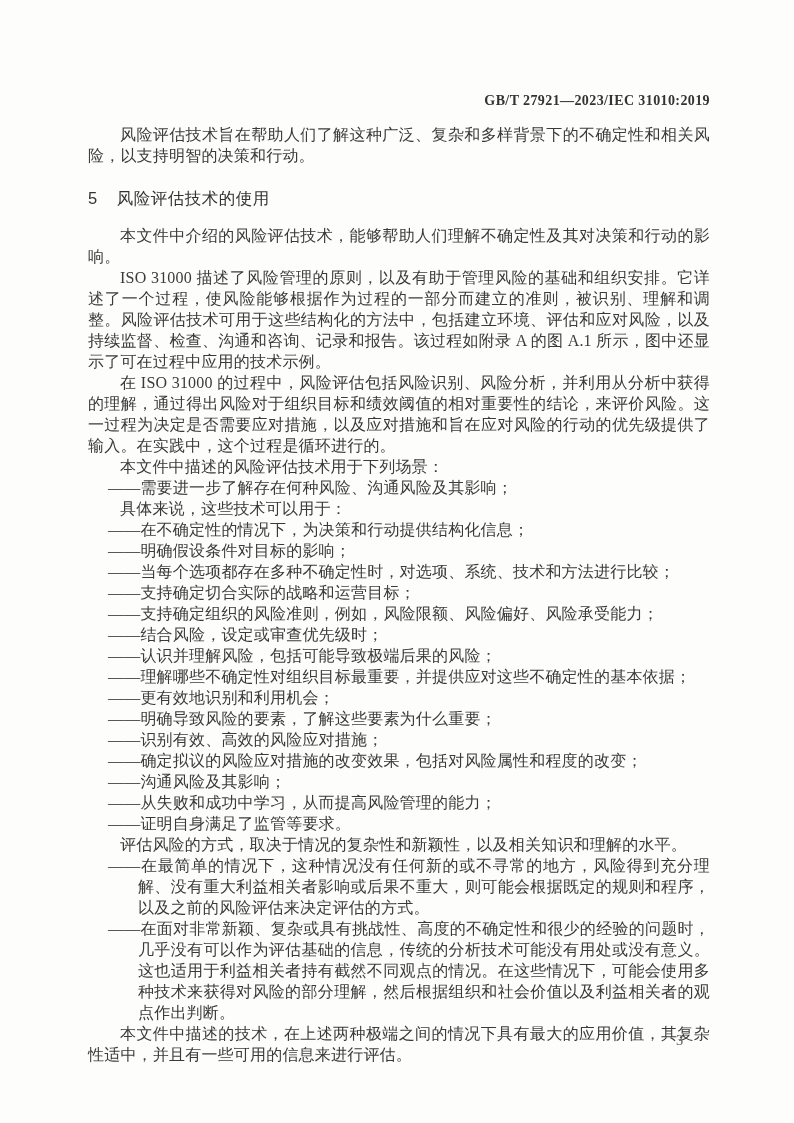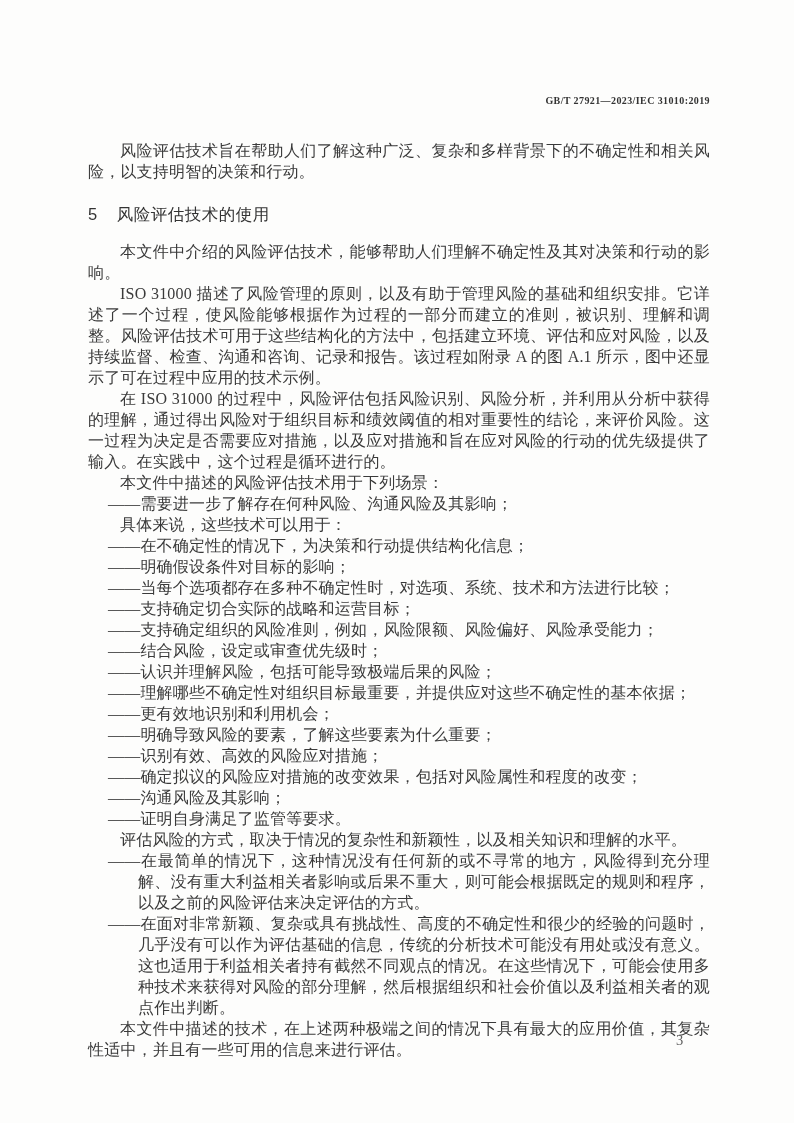--- a/index.html
+++ b/index.html
@@ -14,26 +14,26 @@
     color: #3a3a3a;
     font-size: 16px;
     line-height: 21px;
     letter-spacing: 0.2px;
   }
   .content { padding: 0 84px 0 88px; }
   .doc-header {
     margin-top: 90px;
     text-align: right;
     font-weight: bold;
-    font-size: 10px;
+    font-size: 14px;
     color: #333333;
     letter-spacing: 0.4px;
   }
   p.para { margin: 0; text-indent: 2em; text-align: justify; }
-  p.intro { margin-top: 29px; }
+  p.intro { margin-top: 13px; }
   .section-heading {
     margin: 22px 0 16px 0;
     font-family: "Liberation Sans", "DejaVu Sans", sans-serif;
     font-size: 16.5px;
     font-weight: 400;
     color: #333333;
     letter-spacing: 0.5px;
   }
   .section-heading .num { margin-right: 14px; }
   p.li {
@@ -79,20 +79,21 @@
     <p class="li">——支持确定切合实际的战略和运营目标；</p>
     <p class="li">——支持确定组织的风险准则，例如，风险限额、风险偏好、风险承受能力；</p>
     <p class="li">——结合风险，设定或审查优先级时；</p>
     <p class="li">——认识并理解风险，包括可能导致极端后果的风险；</p>
     <p class="li">——理解哪些不确定性对组织目标最重要，并提供应对这些不确定性的基本依据；</p>
     <p class="li">——更有效地识别和利用机会；</p>
     <p class="li">——明确导致风险的要素，了解这些要素为什么重要；</p>
     <p class="li">——识别有效、高效的风险应对措施；</p>
     <p class="li">——确定拟议的风险应对措施的改变效果，包括对风险属性和程度的改变；</p>
     <p class="li">——沟通风险及其影响；</p>
+    <p class="li">——从失败和成功中学习，从而提高风险管理的能力；</p>
     <p class="li">——证明自身满足了监管等要求。</p>
 
     <p class="para">评估风险的方式，取决于情况的复杂性和新颖性，以及相关知识和理解的水平。</p>
     <p class="li">——在最简单的情况下，这种情况没有任何新的或不寻常的地方，风险得到充分理解、没有重大利益相关者影响或后果不重大，则可能会根据既定的规则和程序，以及之前的风险评估来决定评估的方式。</p>
     <p class="li">——在面对非常新颖、复杂或具有挑战性、高度的不确定性和很少的经验的问题时，几乎没有可以作为评估基础的信息，传统的分析技术可能没有用处或没有意义。这也适用于利益相关者持有截然不同观点的情况。在这些情况下，可能会使用多种技术来获得对风险的部分理解，然后根据组织和社会价值以及利益相关者的观点作出判断。</p>
 
     <p class="para">本文件中描述的技术，在上述两种极端之间的情况下具有最大的应用价值，其复杂性适中，并且有一些可用的信息来进行评估。</p>
 
   </div>
 

